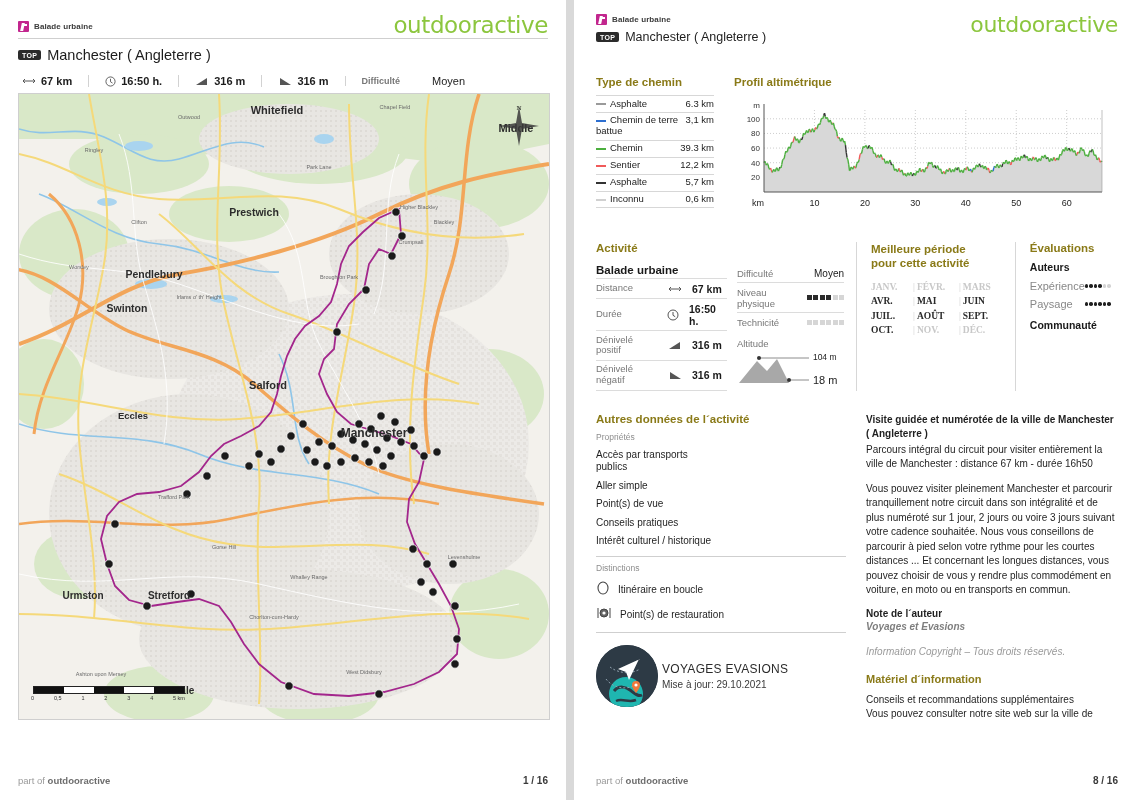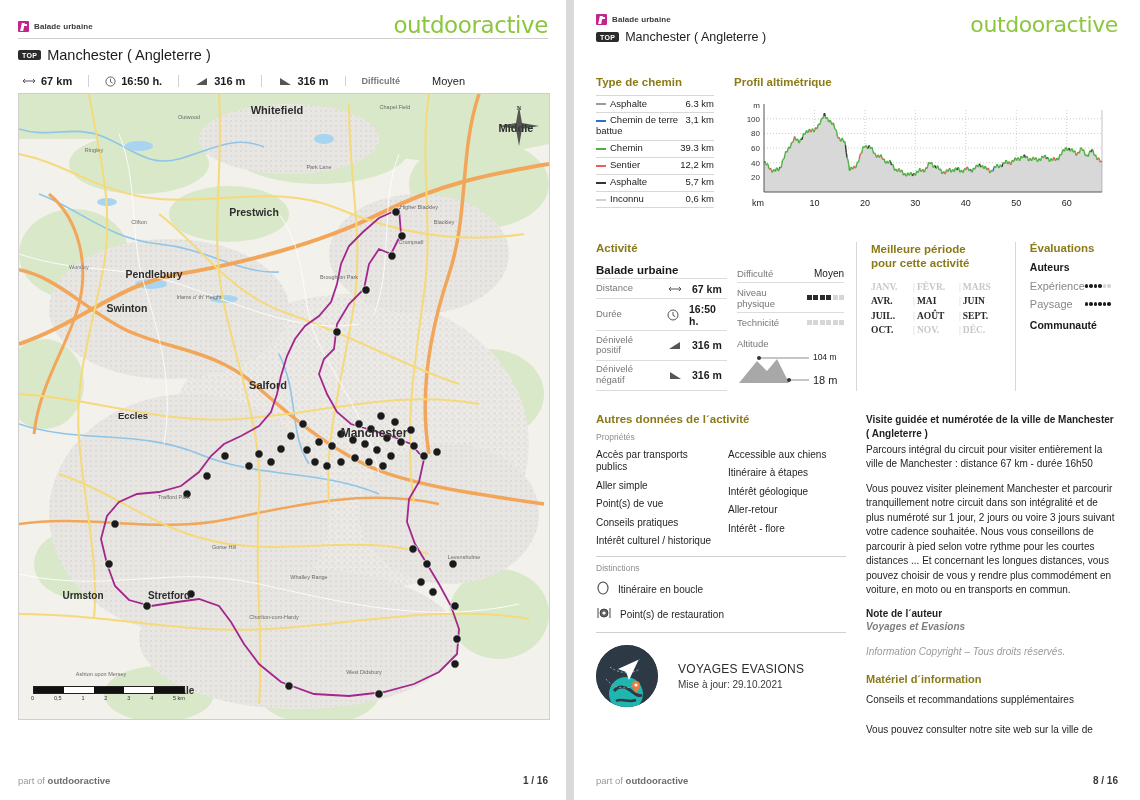--- a/index.html
+++ b/index.html
@@ -155,21 +155,21 @@
 
   .prop-h{color:#8d8d8d;font-size:8.5px;margin:6px 0 4px;}
   .props{display:flex;}
   .props ul{list-style:none;margin:0;padding:0;width:122px;}
   .props li{font-size:10px;color:#1f1f1f;padding:3px 0;line-height:1.25;}
   .props ul.right li{padding-left:10px;}
   .hr2{height:1px;background:#cfcfcf;margin:5px 0 4px;}
   .dist li{display:flex;align-items:center;gap:8px;font-size:10px;color:#1f1f1f;padding:4.5px 0;list-style:none;}
   .dist{margin:0;padding:0;}
 
-  .authorbox{display:flex;align-items:center;gap:20px;margin-top:12px;}
+  .authorbox{display:flex;align-items:center;gap:4px;margin-top:12px;}
   .logo{width:62px;height:62px;border-radius:50%;background:#2d3a45;position:relative;overflow:hidden;flex:none;}
   .auth-name{font-size:12px;color:#2b2b2b;letter-spacing:.3px;}
   .auth-date{font-size:10px;color:#3a3a3a;margin-top:3px;}
 
   .desc p{margin:0 0 10px;font-size:10px;line-height:1.45;color:#1f1f1f;}
   .desc p.b{font-weight:bold;}
   .note-h{font-weight:bold;font-size:10px;color:#1f1f1f;margin-top:2px;}
   .ital{font-style:italic;color:#7e7e7e;font-size:10px;margin-top:2px;font-weight:bold;}
   .ital2{font-style:italic;color:#9a9a9a;font-size:10px;margin-top:14px;}
   .mat-h{color:#8a7a18;font-weight:bold;font-size:11px;margin-top:16px;}
@@ -1118,27 +1118,20 @@
         <div class="sec-h">Autres données de l´activité</div>
         <div class="prop-h">Propriétés</div>
         <div class="props">
           <ul class="left" id="props-left">
               <li>Accès par transports publics</li>
               <li>Aller simple</li>
               <li>Point(s) de vue</li>
               <li>Conseils pratiques</li>
               <li>Intérêt culturel / historique</li>
             </ul>
-          <ul class="right" id="props-right">
-              <li>Accessible aux chiens</li>
-              <li>Itinéraire à étapes</li>
-              <li>Intérêt géologique</li>
-              <li>Aller-retour</li>
-              <li>Intérêt - flore</li>
-            </ul>
         </div>
         <div class="hr2"></div>
         <div class="prop-h">Distinctions</div>
         <ul class="dist" id="dist-list">
             <li>
               <span><svg width="14" height="14" viewBox="0 0 14 14">
                   <ellipse cx="7" cy="7" rx="5" ry="6" stroke="#444" stroke-width="1.1" fill="none"></ellipse>
                 </svg></span>
               <span>Itinéraire en boucle</span>
             </li>
@@ -1177,21 +1170,21 @@
 
       <div class="bcol-r desc">
         <p class="b">Visite guidée et numérotée de la ville de Manchester ( Angleterre )</p>
         <p style="margin-top:-9px;">Parcours intégral du circuit pour visiter entièrement la ville de Manchester : distance 67 km - durée 16h50</p>
         <p>Vous pouvez visiter pleinement Manchester et parcourir tranquillement notre circuit dans son intégralité et de plus numéroté sur 1 jour, 2 jours ou voire 3 jours suivant votre cadence souhaitée. Nous vous conseillons de parcourir à pied selon votre rythme pour les courtes distances ... Et concernant les longues distances, vous pouvez choisir de vous y rendre plus commodément en voiture, en moto ou en transports en commun.</p>
         <div class="note-h">Note de l´auteur</div>
         <div class="ital">Voyages et Evasions</div>
         <div class="ital2">Information Copyright – Tous droits réservés.</div>
         <div class="mat-h">Matériel d´information</div>
         <div class="mat-p">Conseils et recommandations supplémentaires</div>
-        <div class="mat-p" style="margin-top:16px;">Vous pouvez consulter notre site web sur la ville de</div>
+        <div class="mat-p" style="margin-top:0;">Vous pouvez consulter notre site web sur la ville de</div>
       </div>
     </div>
 
     <div class="footer" style="left:22px;right:22px;">
       <div>
         <span>part of</span>
         <span class="oa">outdooractive</span>
       </div>
       <div class="pageno">8 / 16</div>
     </div>

